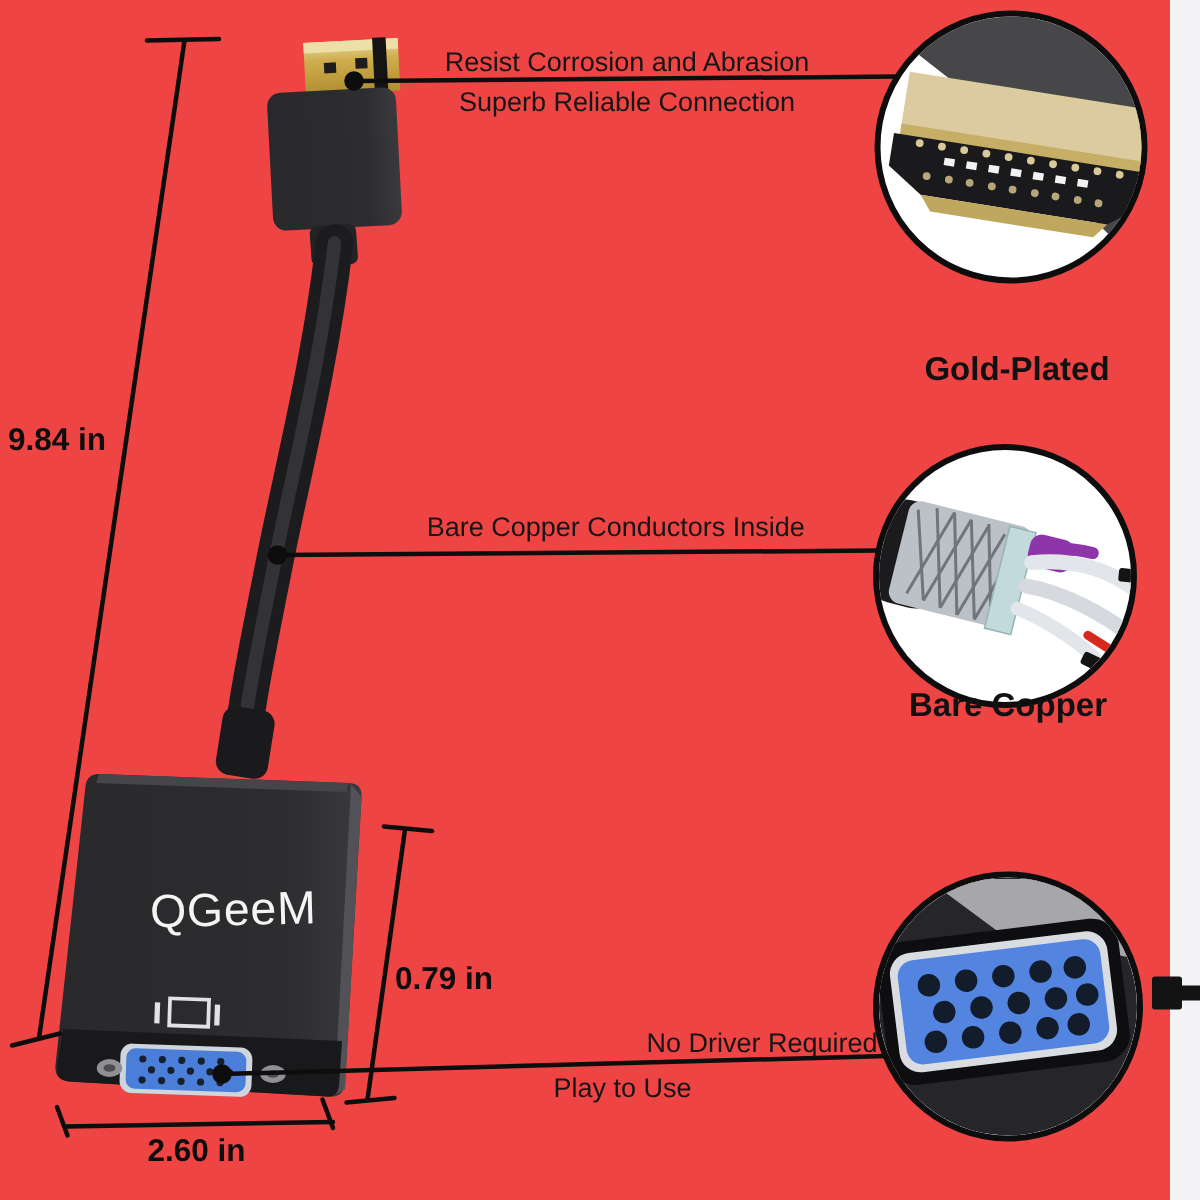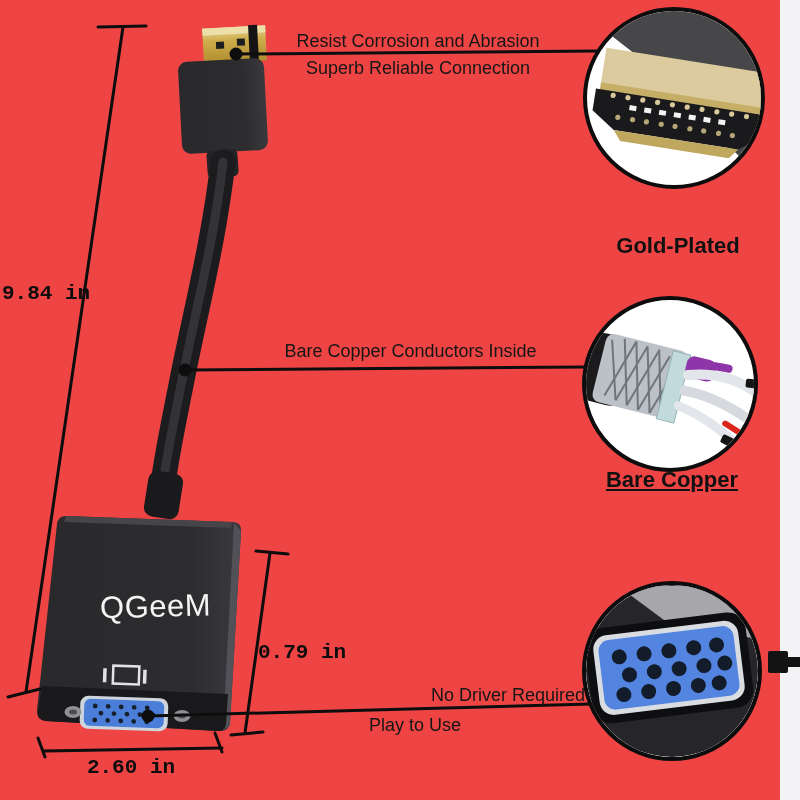--- a/index.html
+++ b/index.html
@@ -3,21 +3,21 @@
 <meta charset="utf-8">
 <style>
   html,body{margin:0;padding:0;background:#fff;}
   .stage{
     position:relative;width:800px;height:800px;background:#ef4444;overflow:hidden;
     font-family:"Liberation Sans", sans-serif;color:#1a1a1a;
   }
   .stage svg{position:absolute;left:0;top:0;}
   .txt{position:absolute;text-align:center;line-height:1.1;white-space:nowrap;}
   .ann{font-size:18px;color:#161616;}
-  .dim{font-size:21px;font-weight:bold;color:#0d0d0d;font-family:Liberation Mono, monospace;}
+  .dim{font-size:21px;font-weight:bold;color:#0d0d0d;}
   .clabel{font-size:22px;font-weight:bold;color:#111;}
   .brand{
     position:absolute;left:100px;top:589px;width:100px;text-align:center;
     font-size:31px;letter-spacing:0.5px;color:#f4f4f4;transform:rotate(-1.5deg);
   }
 </style>
 </head>
 <body>
 
 <div class="stage">
@@ -257,16 +257,16 @@
   <div class="txt ann" style="left:248px;top:59px;width:340px;">Superb Reliable Connection</div>
 
   <div class="txt ann" style="left:245px;top:686px;width:340px;text-align:right;">No Driver Required</div>
   <div class="txt ann" style="left:245px;top:716px;width:340px;">Play to Use</div>
 
   <div class="txt dim" style="left:2px;top:282px;width:72px;">9.84 in</div>
   <div class="txt dim" style="left:258px;top:641px;width:76px;">0.79 in</div>
   <div class="txt dim" style="left:76px;top:756px;width:110px;">2.60 in</div>
 
   <div class="txt clabel" style="left:588px;top:192px;width:180px;margin-top:42px;">Gold-Plated</div>
-  <div class="txt clabel" style="left:582px;top:468px;width:180px;text-decoration:underline;">Bare Copper</div>
+  <div class="txt clabel" style="left:582px;top:458px;width:180px;">Bare Copper</div>
 
   <div class="brand">QGeeM</div>
 </div>
 
 </body></html>

